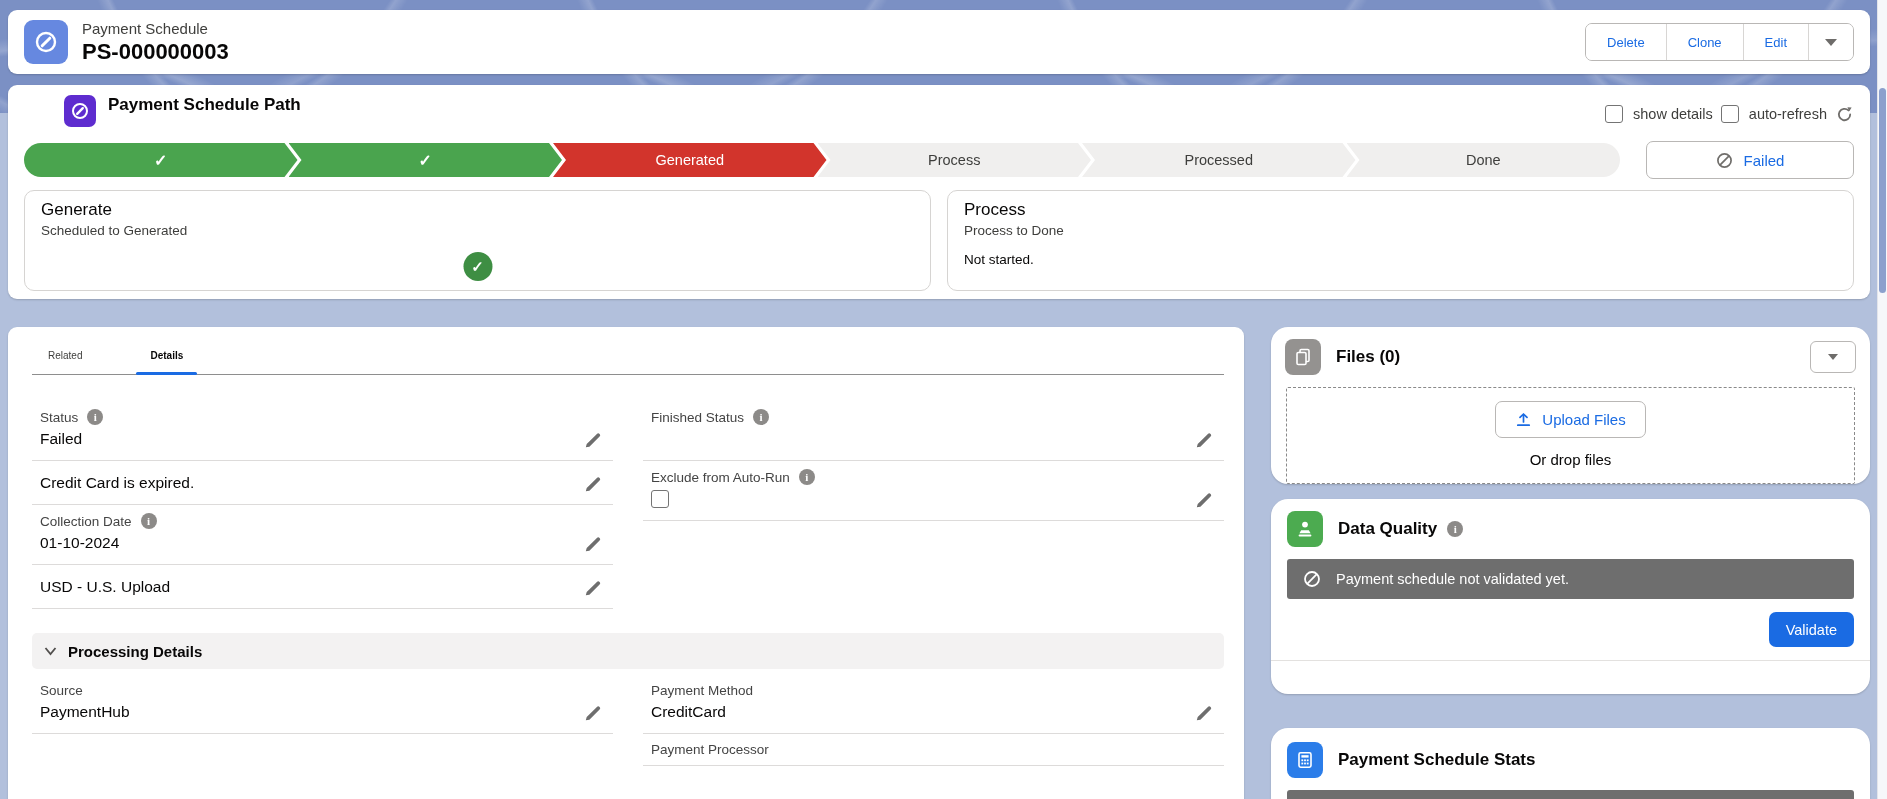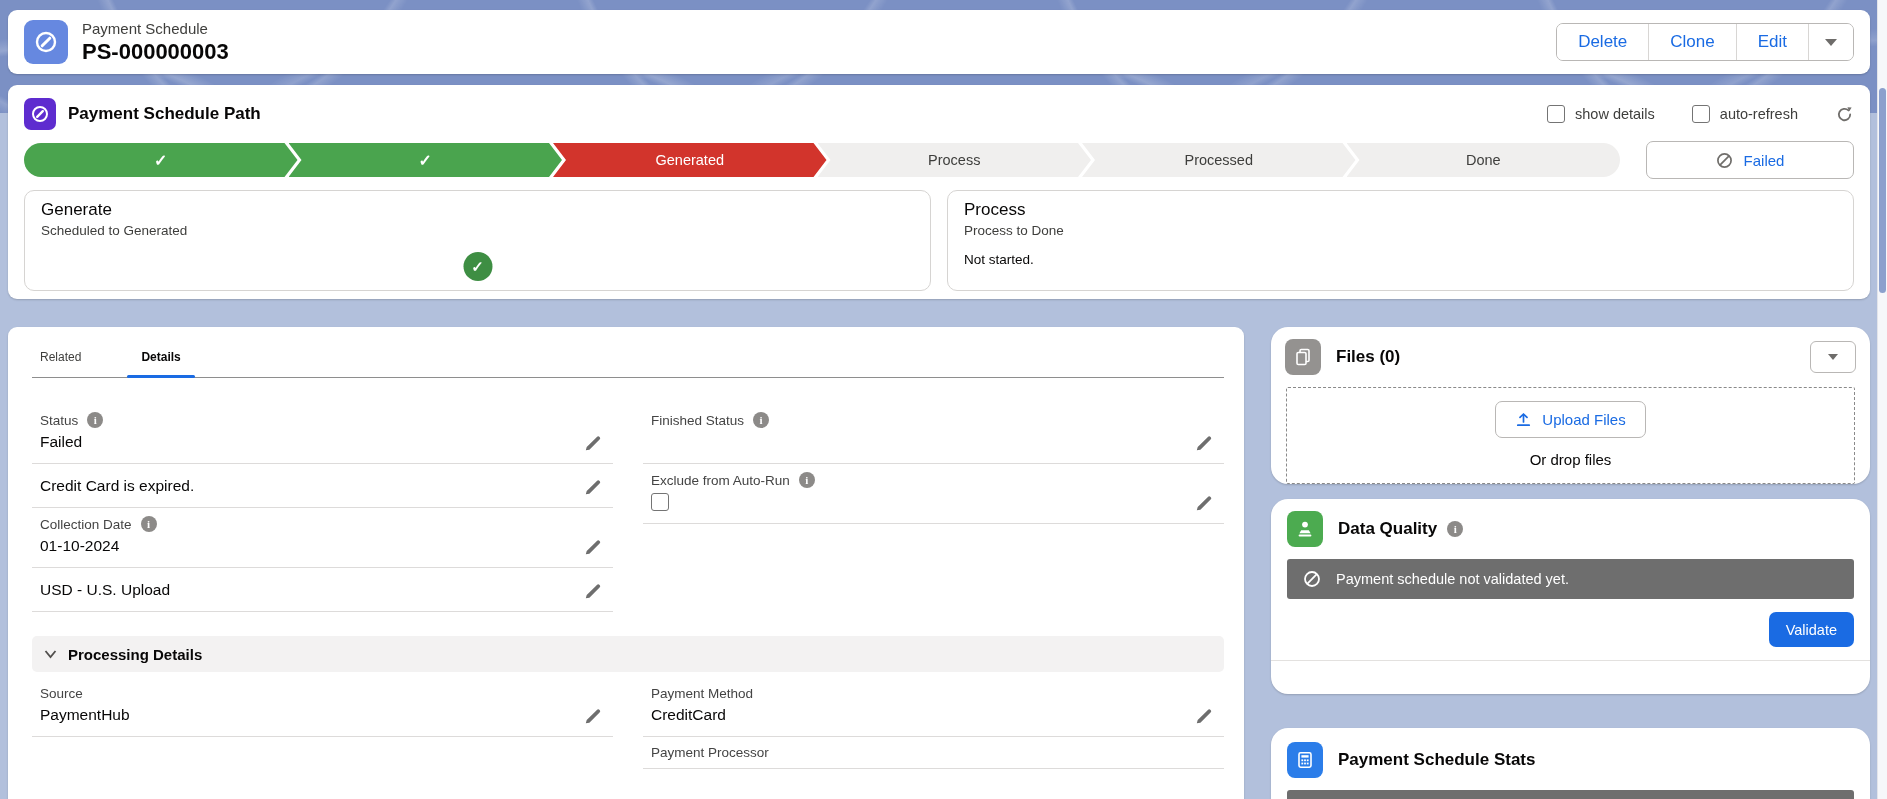--- a/index.html
+++ b/index.html
@@ -21,30 +21,30 @@
   }
   .content{position:relative;z-index:1;}
   .card{background:#fff;border-radius:9px;box-shadow:0 1px 2px rgba(0,0,0,.18);}
   
   .header-card{margin:10px 17px 0 8px;height:64px;display:flex;align-items:center;padding:0 16px;}
   .app-icon{width:44px;height:44px;border-radius:9px;display:flex;align-items:center;justify-content:center;flex:none;}
   .hdr-text{margin-left:14px;line-height:1.15;}
   .record-type{font-size:15px;color:#3e3e3c;}
   .record-name{font-size:22px;font-weight:700;color:#080707;margin-top:2px;}
   .btn-group{margin-left:auto;display:flex;align-items:stretch;height:36px;border:1px solid #b9b7b5;border-radius:7px;overflow:hidden;background:#fff;}
-  .btn-group .gbtn{display:flex;align-items:center;padding:0 21px;font-size:17px;color:#1a6be3;border-left:1px solid #d8d6d4;cursor:pointer;background:#fff;}
+  .btn-group .gbtn{display:flex;align-items:center;padding:0 21px;font-size:13px;color:#1a6be3;border-left:1px solid #d8d6d4;cursor:pointer;background:#fff;}
   .btn-group .gbtn:first-child{border-left:none;}
   .btn-group .caret-btn{padding:0 16px;}
   .caret{width:0;height:0;border-left:6px solid transparent;border-right:6px solid transparent;border-top:7px solid #6e6c6a;}
   
   .path-card{margin:11px 17px 0 8px;padding:10px 16px 8px;}
-  .path-head{display:flex;align-items:center;height:38px;}
+  .path-head{display:flex;height:38px;margin-left:40px;}
   .sect-icon{width:32px;height:32px;border-radius:7px;display:flex;align-items:center;justify-content:center;flex:none;}
   .path-title{margin-left:12px;font-size:17px;font-weight:700;}
-  .path-controls{margin-left:auto;display:flex;align-items:center;gap:37px;}
+  .path-controls{margin-left:auto;display:flex;align-items:center;gap:8px;}
   .cbx-wrap{display:flex;align-items:center;gap:10px;font-size:14.5px;color:#3e3e3c;cursor:pointer;}
   .cbx{width:16px;height:16px;border:1px solid #747474;border-radius:3px;background:#fff;flex:none;}
   .icon-btn{background:none;border:none;padding:0;cursor:pointer;display:flex;align-items:center;}
   
   .track-row{display:flex;align-items:center;margin-top:8px;}
   .track{flex:1;display:flex;height:34px;}
   .stage{flex:1;display:flex;align-items:center;justify-content:center;font-size:14.5px;position:relative;cursor:pointer;
     clip-path:polygon(0 0,calc(100% - 13px) 0,100% 50%,calc(100% - 13px) 100%,0 100%,13px 50%);}
   .stage + .stage{margin-left:-9px;}
   .stage.first{border-radius:17px 0 0 17px;clip-path:polygon(0 0,calc(100% - 13px) 0,100% 50%,calc(100% - 13px) 100%,0 100%);}
@@ -61,21 +61,21 @@
   .step-card{flex:1;border:1px solid #d6d4d2;border-radius:10px;padding:9px 16px 8px;height:82px;position:relative;}
   .step-title{font-size:17px;color:#080707;}
   .step-sub{font-size:13.5px;color:#3e3e3c;margin-top:3px;}
   .step-body{font-size:13.5px;color:#080707;margin-top:14px;}
   .gen-check{position:absolute;left:50%;bottom:9px;transform:translateX(-50%);width:29px;height:29px;border-radius:50%;
     background:#3e8e43;color:#fff;display:flex;align-items:center;justify-content:center;font-size:15px;font-weight:700;}
   
   .main-row{display:flex;align-items:flex-start;gap:27px;margin:28px 17px 0 8px;}
   .detail-card{flex:1;min-width:0;height:575px;padding:12px 20px 0 24px;overflow:hidden;}
   .tabs{display:flex;border-bottom:1px solid #8e8e8e;}
-  .tab{position:relative;padding:11px 4px 13px;margin-left:4px;margin-right:48px;font-size:12px;color:#3e3e3c;cursor:pointer;}
+  .tab{position:relative;padding:11px 4px 13px;margin-left:12px;margin-right:48px;font-size:10px;color:#3e3e3c;cursor:pointer;}
   .tab.active{font-weight:700;color:#080707;}
   .tab.active::after{content:"";position:absolute;left:-10px;right:-10px;bottom:-1px;height:3px;background:#1a6be3;border-radius:2px;}
   .cols{display:flex;gap:30px;margin-top:26px;}
   .col{flex:1;min-width:0;}
   .field{position:relative;padding:8px 44px 8px 8px;border-bottom:1px solid #dddbda;}
   .f-label{display:flex;align-items:center;gap:9px;font-size:13.5px;color:#444;}
   .info{width:16px;height:16px;border-radius:50%;background:#8c8a88;flex:none;display:flex;align-items:center;justify-content:center;cursor:pointer;}
   .info::before{content:"i";color:#fff;font-size:11px;font-weight:700;font-family:"Liberation Serif",serif;}
   .f-value{margin-top:5px;font-size:15.5px;color:#080707;min-height:22px;}
   .pencil{position:absolute;right:12px;bottom:11px;cursor:pointer;display:flex;}

